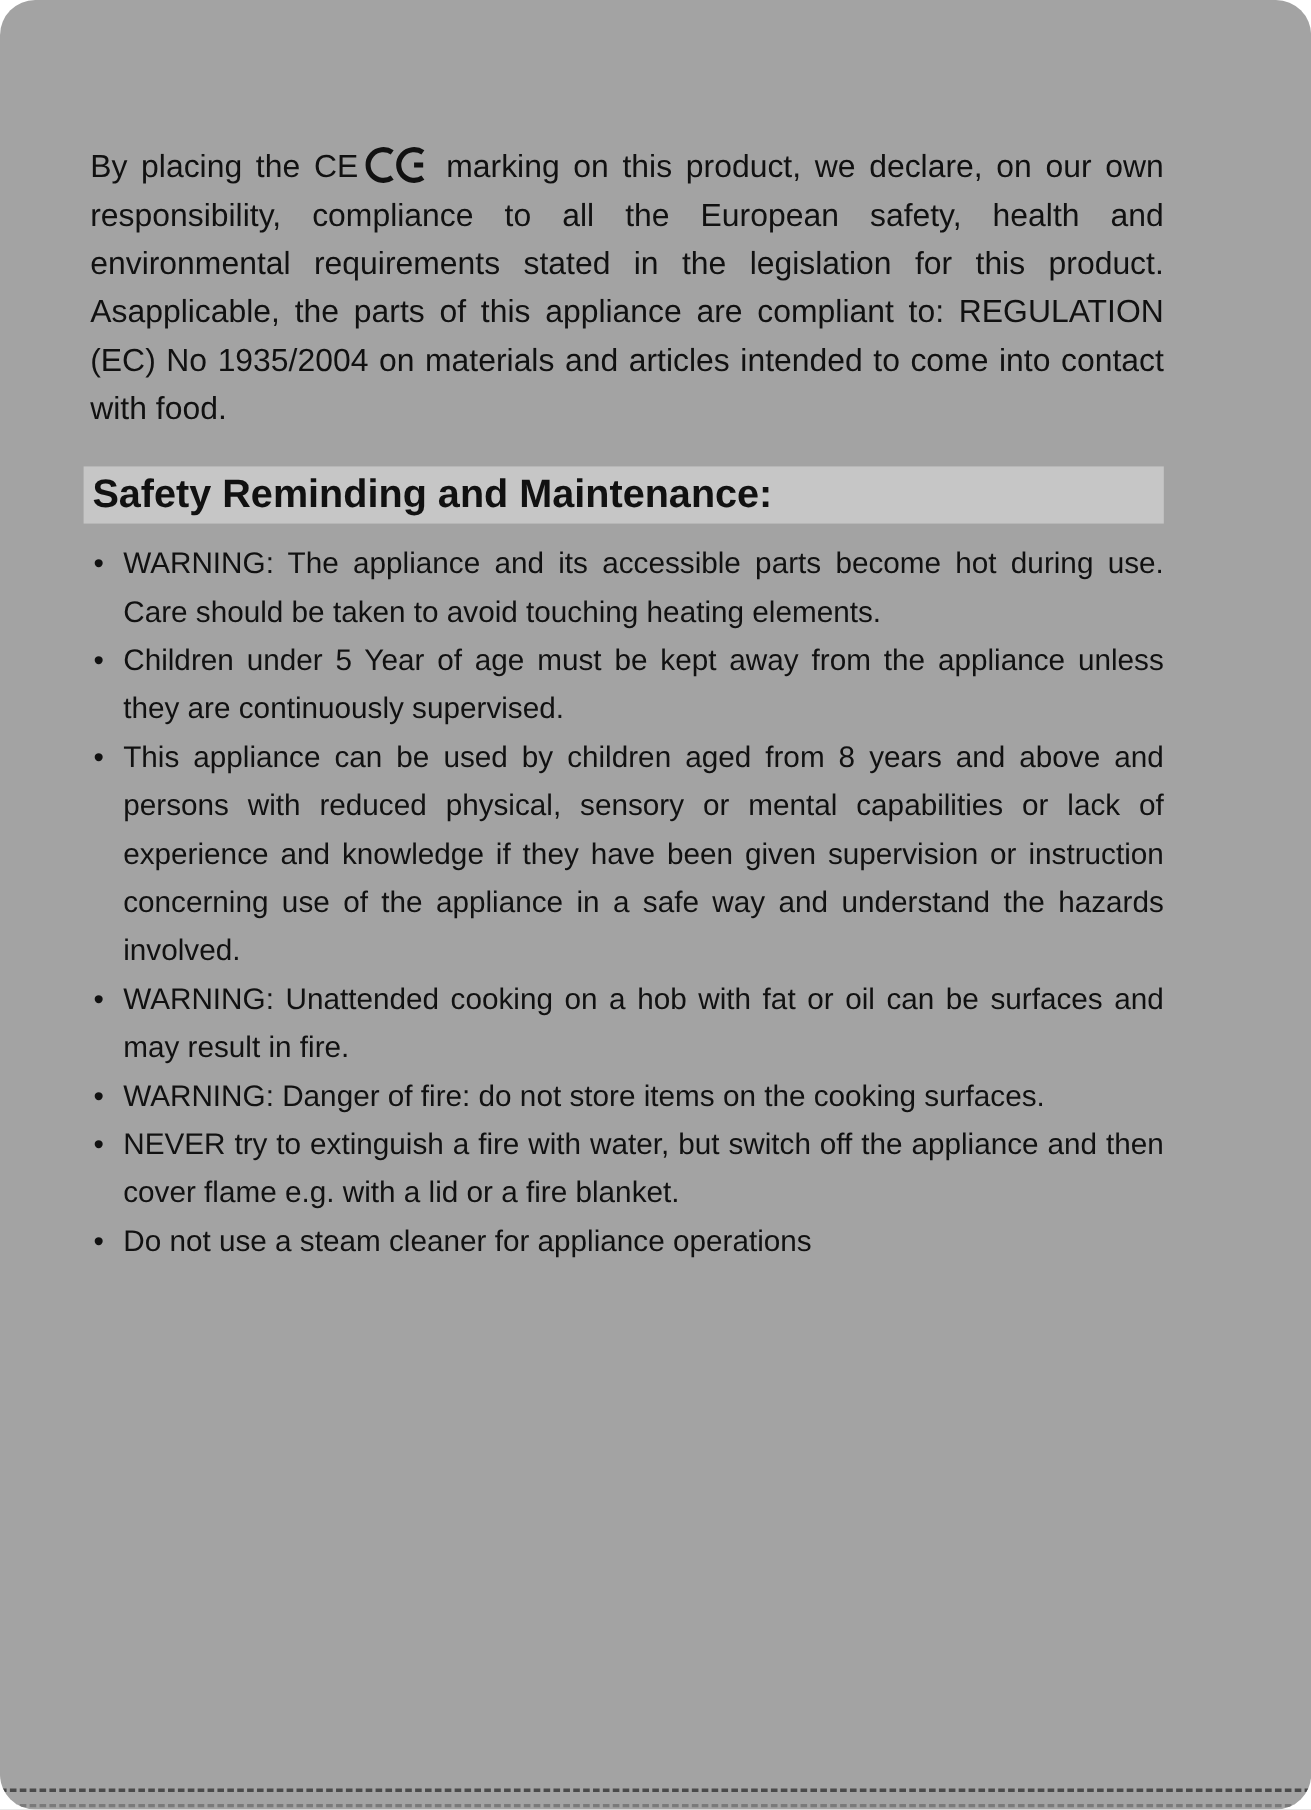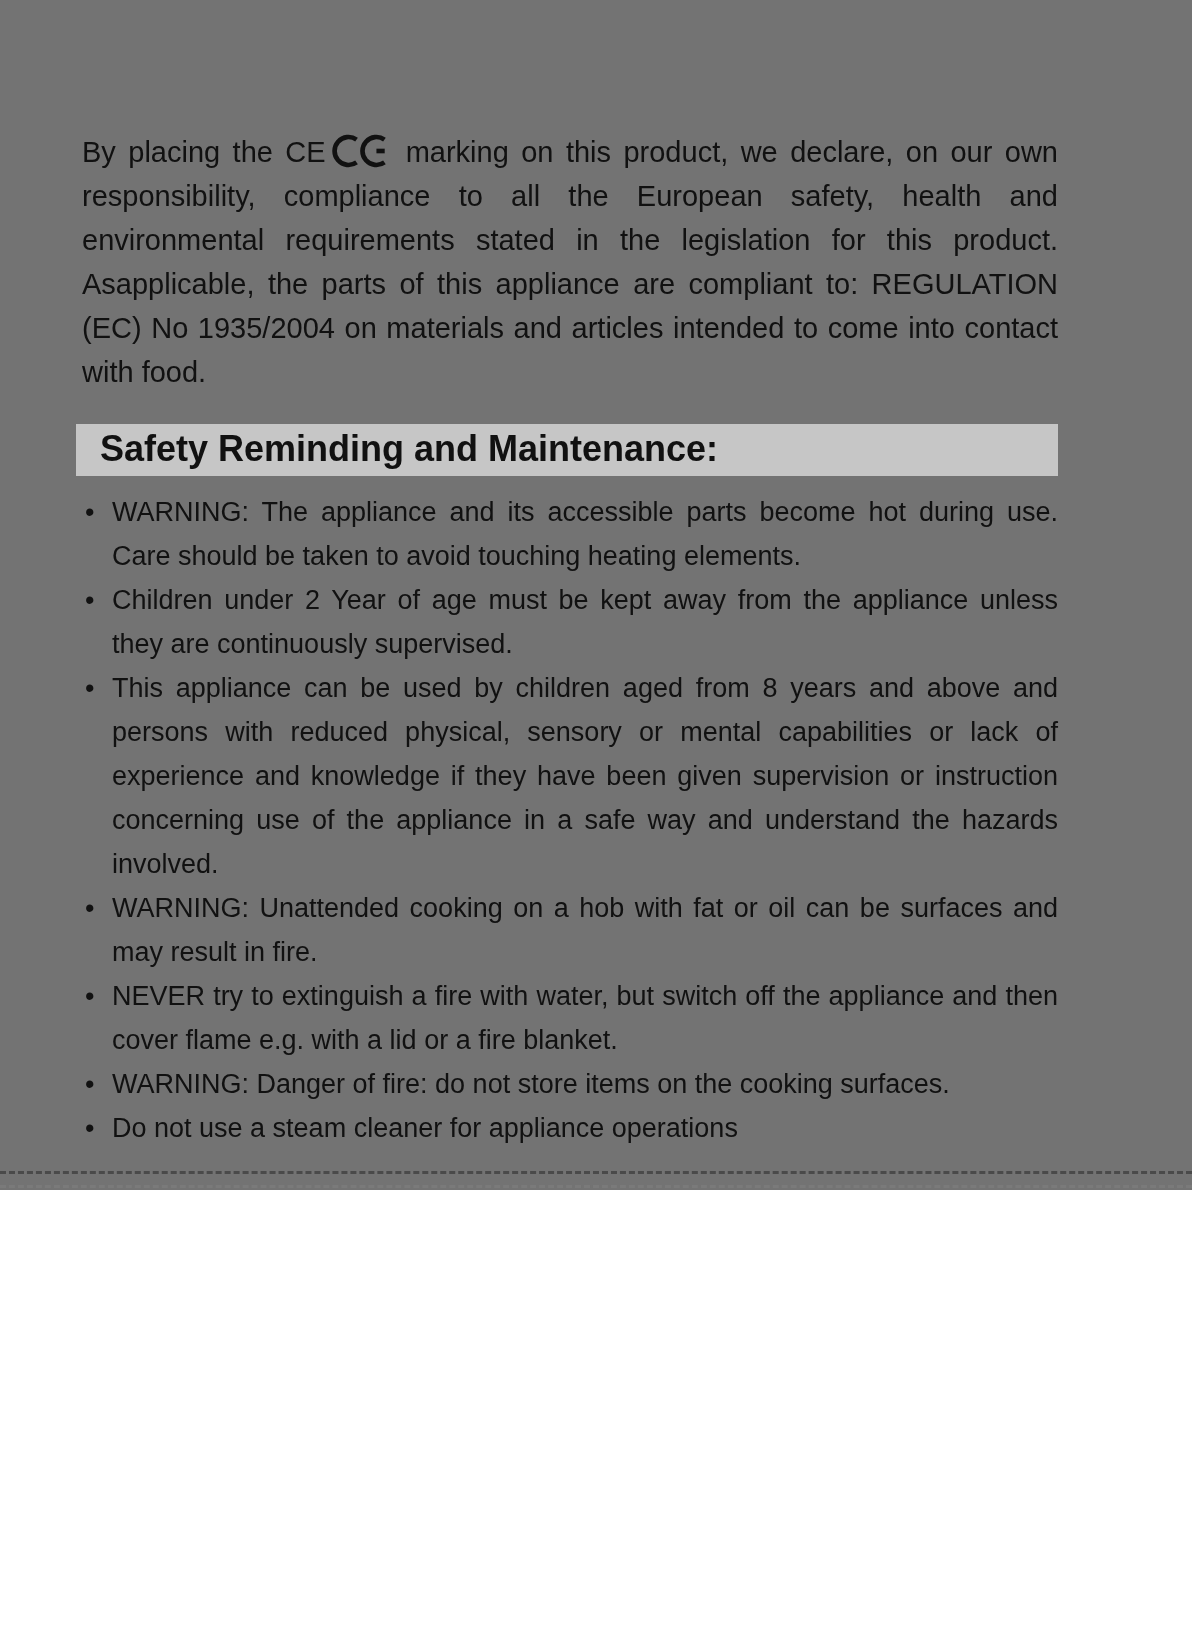--- a/index.html
+++ b/index.html
@@ -1,46 +1,47 @@
 <!DOCTYPE html>
 <html><head>
 <meta charset="utf-8">
 <style>
   html, body { margin:0; padding:0; background:#ffffff; }
   .page {
     position:relative;
     width:1192px;
-    height:1190px;
+    height:1645px;
     margin:0 auto;
-    background:#737373;
+    background:#a3a3a3;
     box-sizing:border-box;
     padding:130px 134px 0 82px;
     font-family:"Liberation Sans", sans-serif;
     color:#111111;
     overflow:hidden;
+    border-radius:32px;
   }
   .intro {
     margin:0;
     font-size:29px;
     line-height:44px;
     text-align:justify;
   }
   .ce-svg {
     display:inline-block;
     vertical-align:-7px;
     margin:0 12px 0 6px;
   }
   .section-heading {
     font-size:36px;
     line-height:48px;
     font-weight:bold;
     background:#c6c6c6;
     color:#111111;
     margin:30px 0 14px -6px;
-    padding:1px 6px 3px 24px;
+    padding:1px 6px 3px 8px;
   }
   .bullet-list {
     margin:0;
     padding:0;
     list-style:none;
     font-size:27px;
     line-height:44px;
   }
   .bullet-list li {
     position:relative;
@@ -76,24 +77,24 @@
         <path d="M101.5 11.9 A27 27 0 1 0 101.5 56.1"></path>
         <line x1="86" y1="34" x2="102" y2="34"></line>
       </g>
     </svg><span>marking on this product, we declare, on our own responsibility, compliance to all the European safety, health and environmental requirements stated in the legislation for this product. Asapplicable, the parts of this appliance are compliant to: REGULATION (EC) No 1935/2004 on materials and articles intended to come into contact with food.</span>
   </p>
 
   <h1 class="section-heading">Safety Reminding and Maintenance:</h1>
 
   <ul class="bullet-list">
     <li><span>WARNING: The appliance and its accessible parts become hot during use. Care should be taken to avoid touching heating elements.</span></li>
-    <li><span>Children under 2 Year of age must be kept away from the appliance unless they are continuously supervised.</span></li>
+    <li><span>Children under 5 Year of age must be kept away from the appliance unless they are continuously supervised.</span></li>
     <li><span>This appliance can be used by children aged from 8 years and above and persons with reduced physical, sensory or mental capabilities or lack of experience and knowledge if they have been given supervision or instruction concerning use of the appliance in a safe way and understand the hazards involved.</span></li>
     <li><span>WARNING: Unattended cooking on a hob with fat or oil can be surfaces and may result in fire.</span></li>
+    <li><span>WARNING: Danger of fire: do not store items on the cooking surfaces.</span></li>
     <li><span>NEVER try to extinguish a fire with water, but switch off the appliance and then cover flame e.g. with a lid or a fire blanket.</span></li>
-    <li><span>WARNING: Danger of fire: do not store items on the cooking surfaces.</span></li>
     <li><span>Do not use a steam cleaner for appliance operations</span></li>
   </ul>
 
   <div class="bottom-dash"></div>
   <div class="bottom-edge"></div>
 
 </div>
 
 </body></html>

